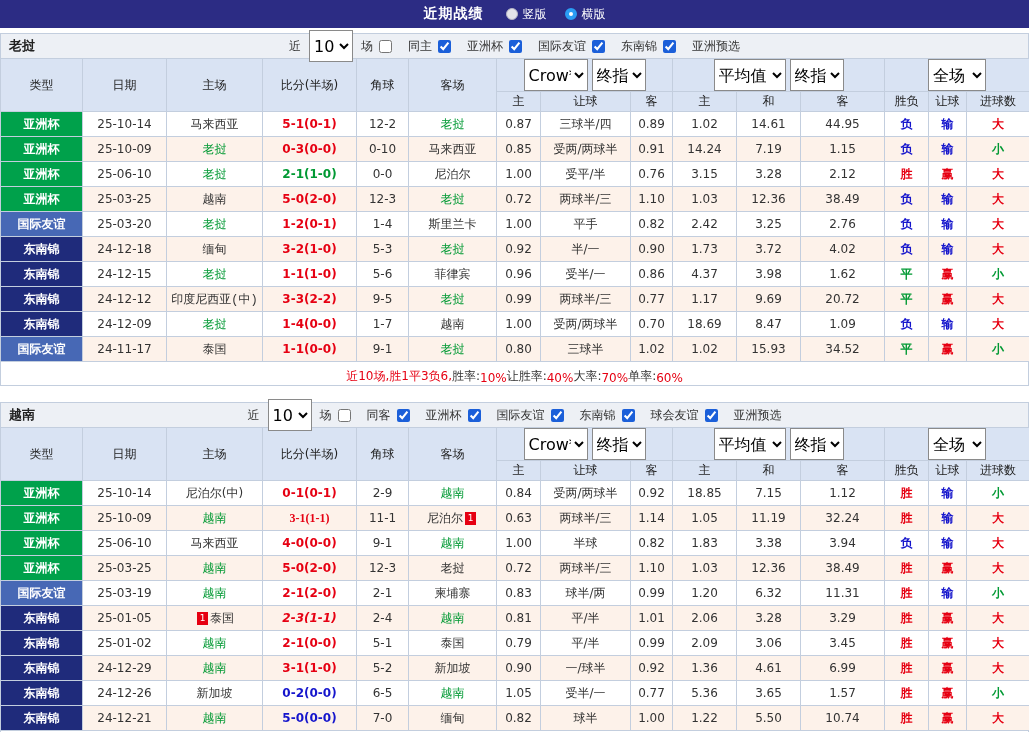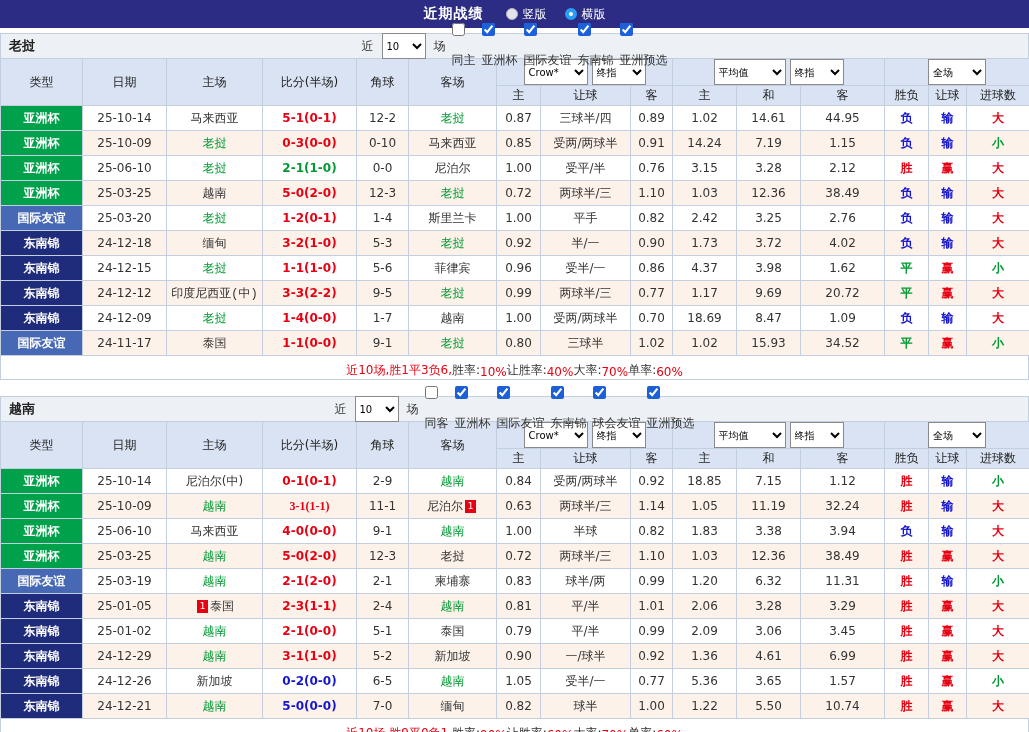--- a/index.html
+++ b/index.html
@@ -23,39 +23,39 @@
   section { margin-top: 5px; }
   section.second { margin-top: 16px; }
 
   .ctrlbar {
     height: 25px; background: #edf0f5;
     border: 1px solid #c3cede; border-bottom: none;
     display: flex; align-items: center; position: relative;
   }
   .team-name { position: absolute; left: 8px; font-weight: bold; font-size: 13px; color: #222; }
   .filters { margin: 0 auto; display: flex; align-items: center; gap: 6px; }
-  .filters .cb { display: inline-flex; gap: 16px; cursor: pointer; flex-direction: column; }
+  .filters .cb { display: inline-flex; align-items: center; gap: 16px; cursor: pointer; }
   .filters input[type=checkbox] { width: 13px; height: 13px; accent-color: #1b5fd9; margin: 0; }
 
   table { width: 1029px; border-collapse: collapse; table-layout: fixed; }
   th, td {
     border: 1px solid #c3cede; text-align: center;
     overflow: hidden; white-space: nowrap; padding: 0 2px;
   }
   thead th { background: #d9e3f3; font-weight: normal; color: #222; }
   tr.hdr1 th { height: 25px; }
   tr.hdr2 th { height: 20px; }
   tbody td { height: 25px; }
   tbody tr:nth-child(even) { background: #fdf2ea; }
   td.score { font-weight: bold; }
   td.result { font-weight: bold; }
 
   select {
     font-family: "DejaVu Sans", "Liberation Sans", sans-serif;
-    font-size: 10px; height: 26px; background: #fff;
+    font-size: 16px; height: 32px; background: #fff;
     border: 1px solid #8a8a8a; vertical-align: middle; margin: 0 2px;
   }
   .sel-count { width: 44px; }
   .sel-bk { width: 64px; }
   .sel-fin { width: 54px; }
   .sel-avg { width: 72px; }
   .sel-full { width: 58px; }
 
   .card {
     display: inline-block; width: 11px; height: 13px; line-height: 13px;
@@ -512,21 +512,21 @@
           <td>6.32</td>
           <td>11.31</td>
           <td class="result" style="color: rgb(230, 0, 18);">胜</td>
           <td class="result" style="color: rgb(21, 21, 204);">输</td>
           <td class="result" style="color: rgb(0, 153, 51);">小</td>
         </tr>
         <tr>
           <td style="background: rgb(31, 43, 123); color: rgb(255, 255, 255); font-weight: bold;">东南锦</td>
           <td>25-01-05</td>
           <td><span class="card">1</span><span style="color: rgb(51, 51, 51);">泰国</span></td>
-          <td class="score" style="color: rgb(230, 0, 18);">2-3(1-1)</td>
+          <td class="score" style="color: rgb(230, 0, 18); font-style: italic;">2-3(1-1)</td>
           <td>2-4</td>
           <td><span style="color: rgb(0, 153, 51);">越南</span></td>
           <td>0.81</td>
           <td>平/半</td>
           <td>1.01</td>
           <td>2.06</td>
           <td>3.28</td>
           <td>3.29</td>
           <td class="result" style="color: rgb(230, 0, 18);">胜</td>
           <td class="result" style="color: rgb(230, 0, 18);">赢</td>

